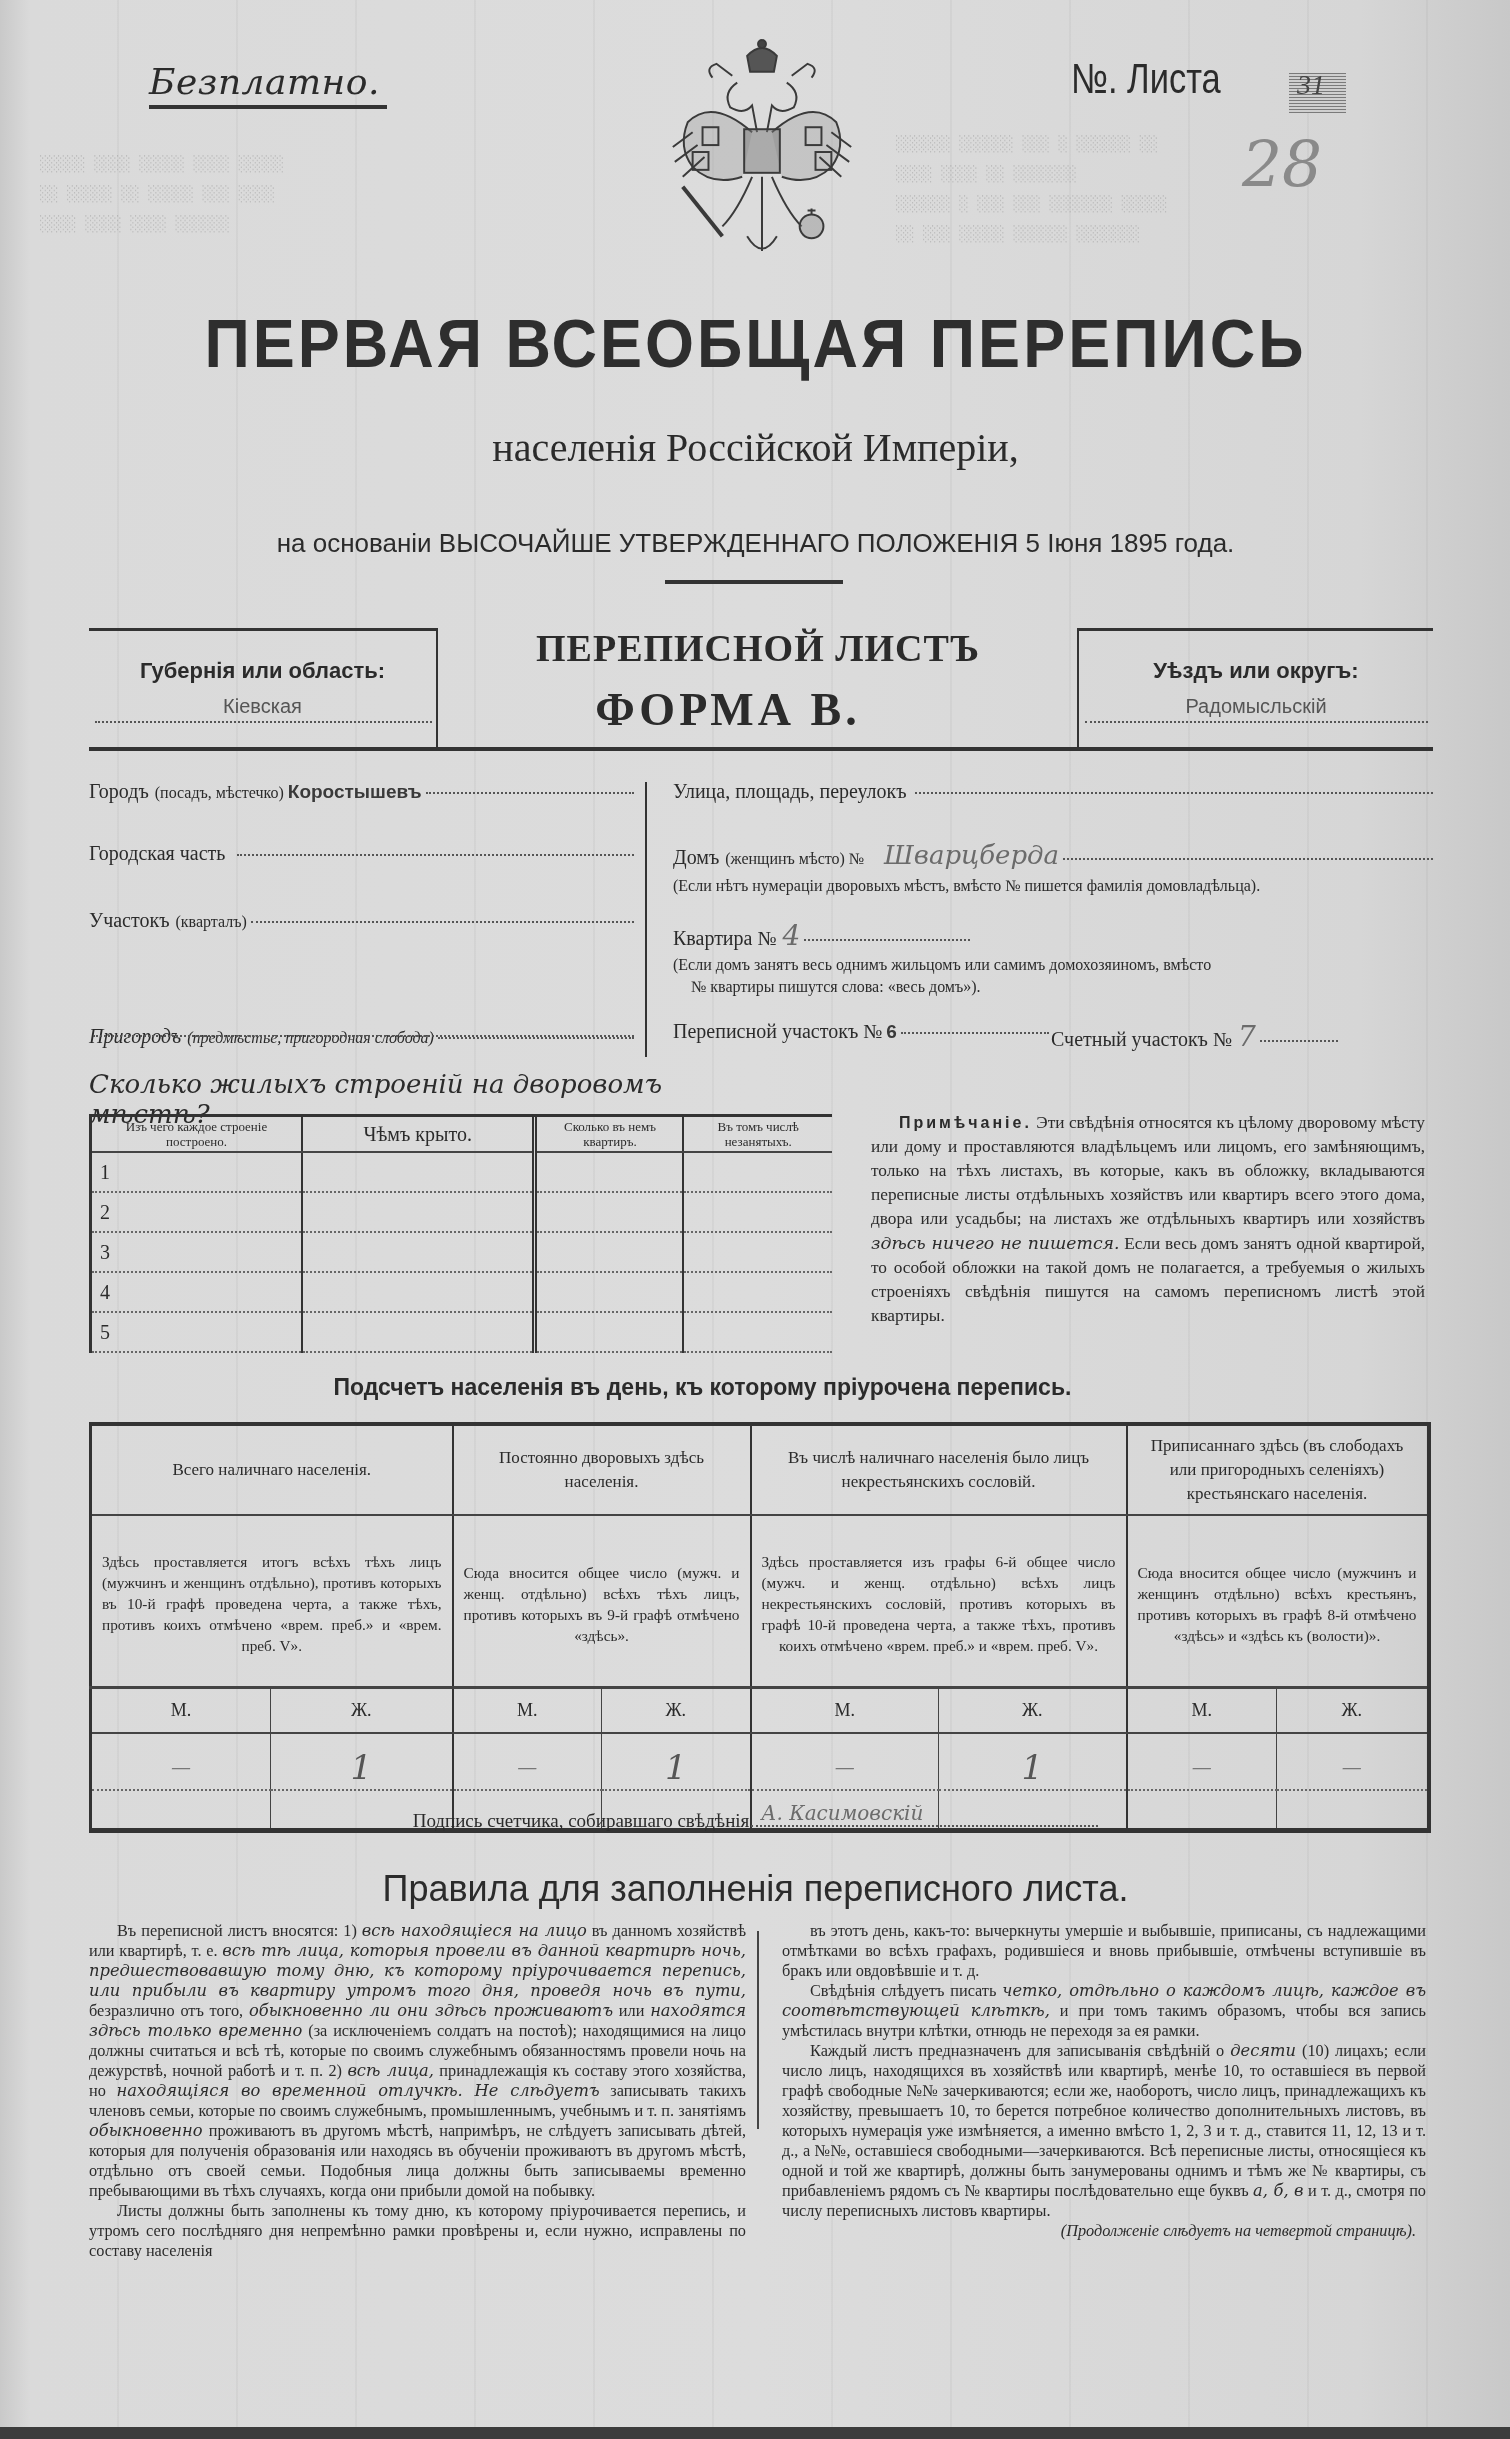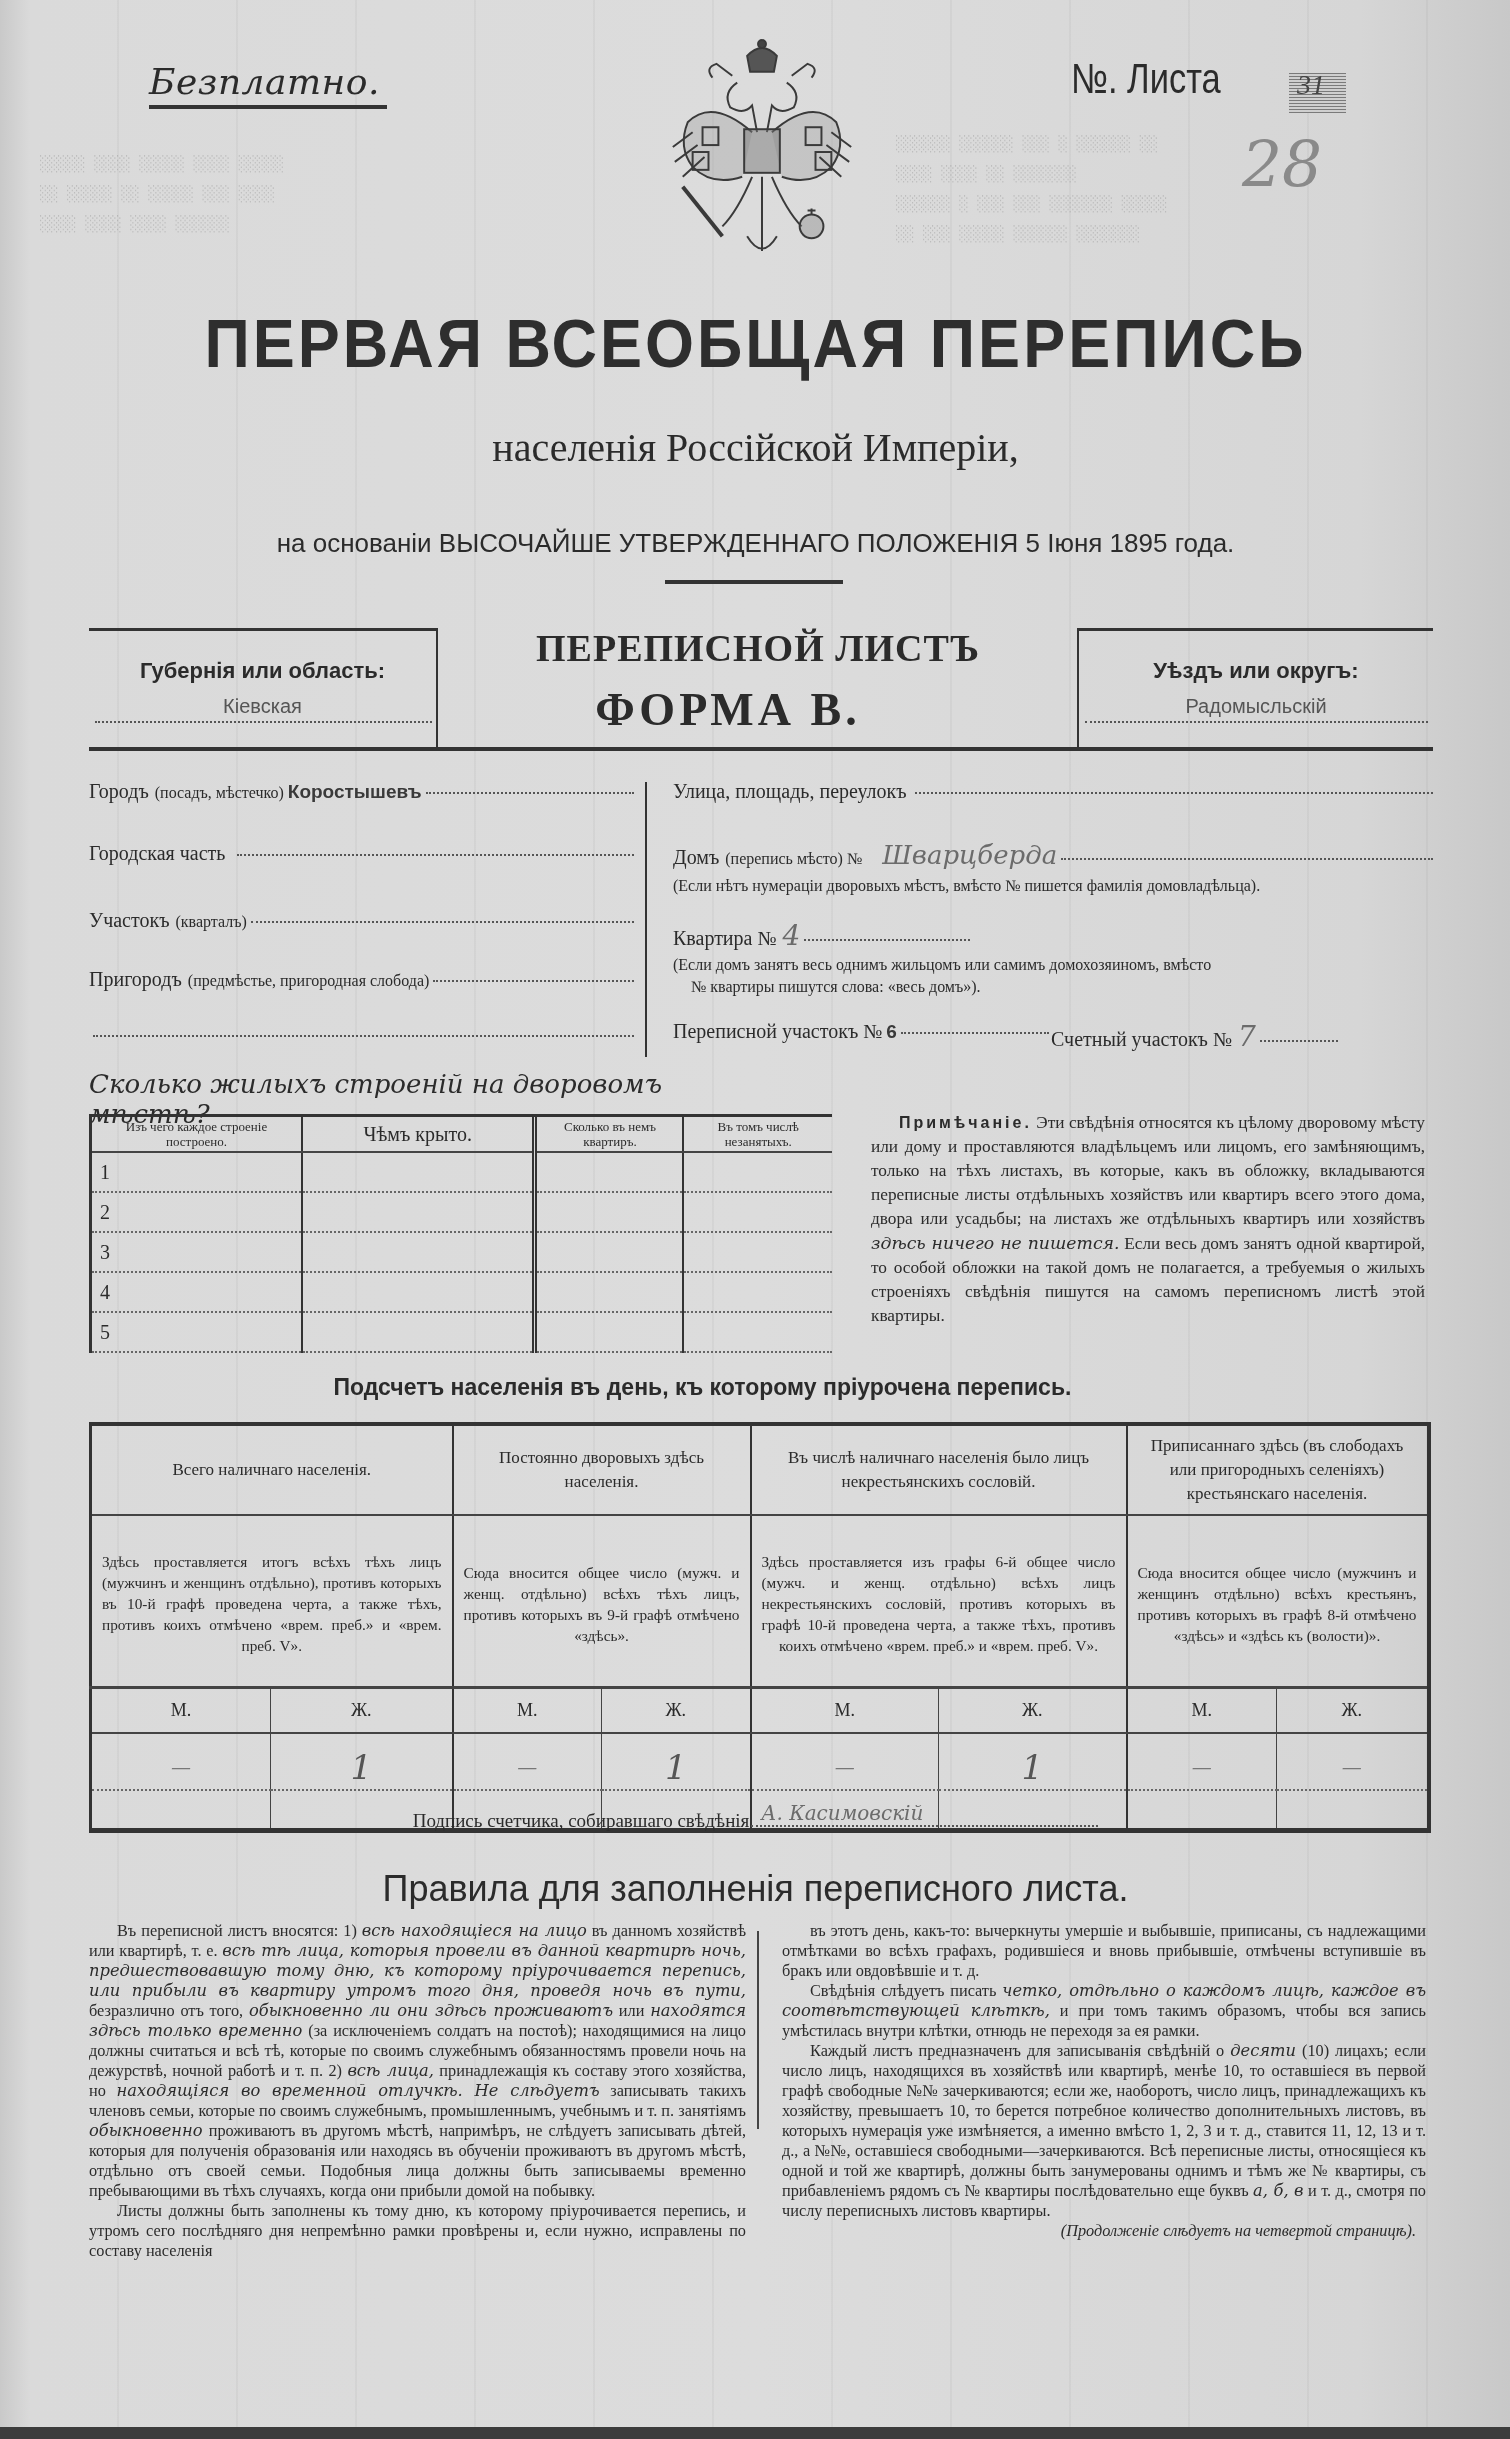--- a/index.html
+++ b/index.html
@@ -177,36 +177,36 @@
   </div>
   <div class="abs field" style="left:89px;top:842px;width:545px;">
     <span>Городская часть</span>
     <span class="dots" style="margin-left:12px;"></span>
   </div>
   <div class="abs field" style="left:89px;top:909px;width:545px;">
     <span>Участокъ</span>
     <span class="lbl-small">(кварталъ)</span>
     <span class="dots"></span>
   </div>
-  <div class="abs field" style="left:89px;top:968px;width:545px;">
+  <div class="abs field" style="left:89px;top:1025px;width:545px;font-style:italic;">
     <span>Пригородъ</span>
     <span class="lbl-small">(предмѣстье, пригородная слобода)</span>
     <span class="dots"></span>
   </div>
   <div class="abs" style="left:93px;top:1035px;width:541px;border-bottom:2px dotted #555;"></div>
 
   <div class="abs addr-divider"></div>
 
   <div class="abs field" style="left:673px;top:780px;width:760px;">
     <span>Улица, площадь, переулокъ</span>
     <span class="dots" style="margin-left:8px;"></span>
   </div>
   <div class="abs field" style="left:673px;top:840px;width:760px;">
     <span>Домъ</span>
-    <span class="lbl-small">(перепись мѣсто) №</span>
+    <span class="lbl-small">(женщинъ мѣсто) №</span>
     <span class="hand" style="margin-left:20px;font-size:26px;">Шварцберда</span>
     <span class="dots"></span>
   </div>
   <div class="abs note-small" style="left:673px;top:875px;width:760px;">(Если нѣтъ нумераціи дворовыхъ мѣстъ, вмѣсто № пишется фамилія домовладѣльца).</div>
 
   <div class="abs field" style="left:673px;top:919px;width:297px;">
     <span>Квартира №</span>
     <span class="hand" style="margin-left:6px;font-size:28px;">4</span>
     <span class="dots"></span>
   </div>

